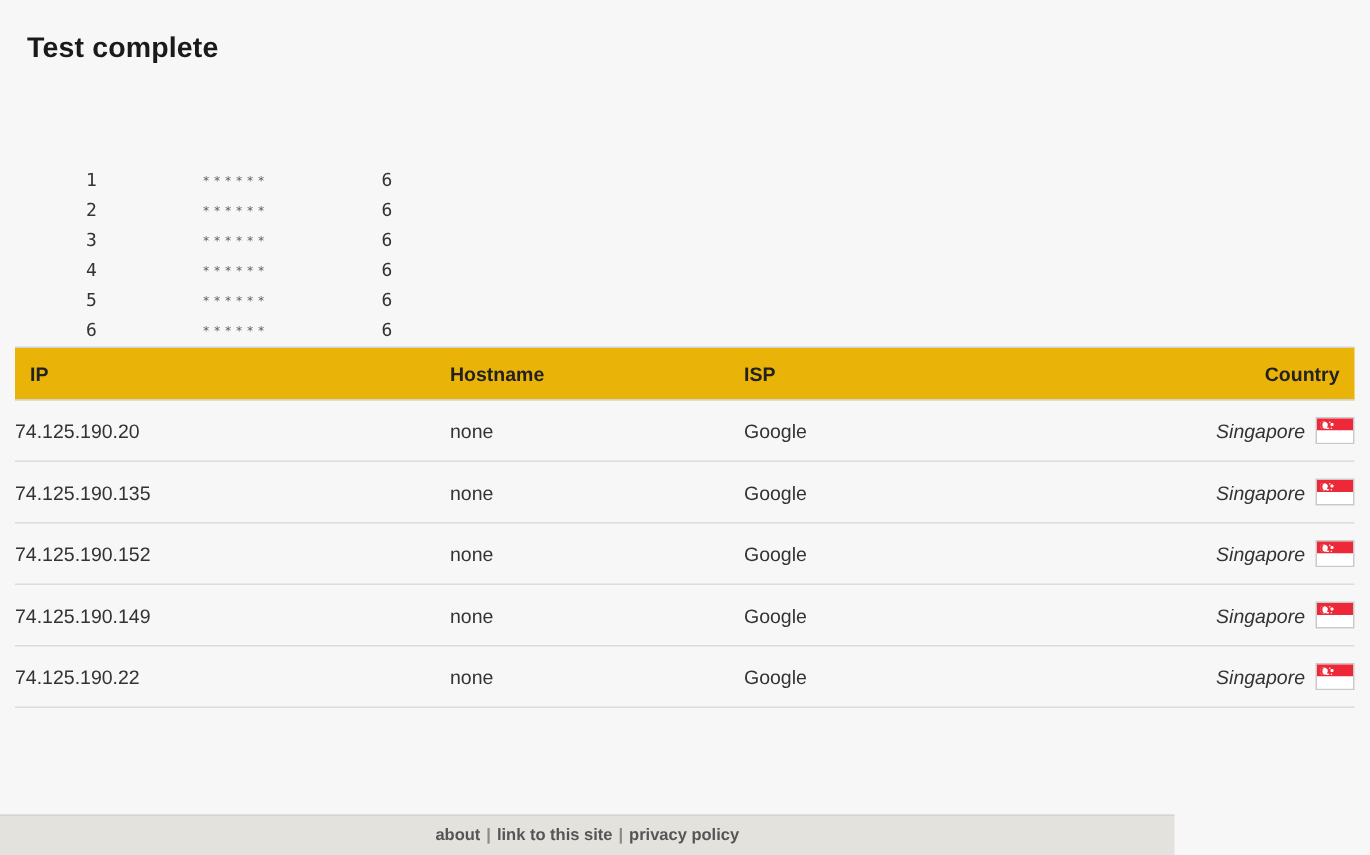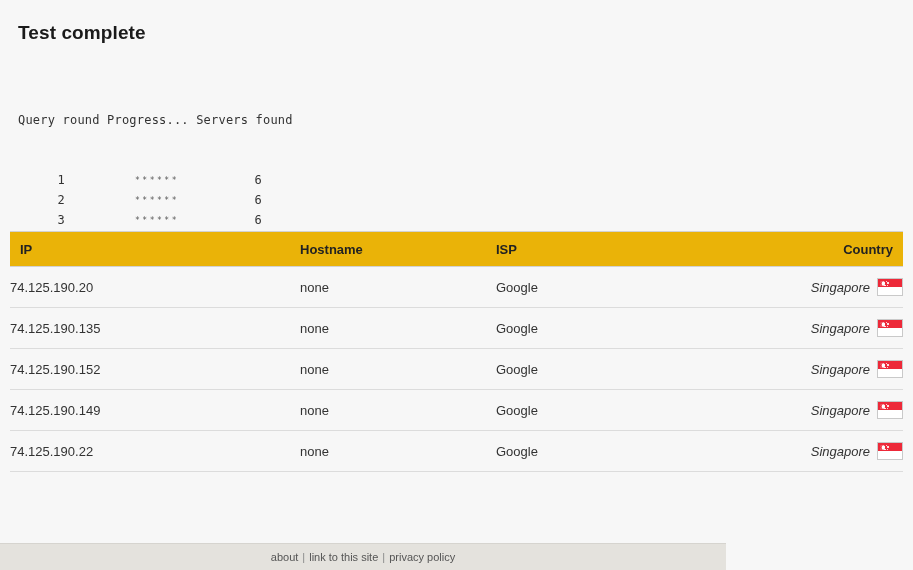--- a/index.html
+++ b/index.html
@@ -168,28 +168,29 @@
   .flag-sg .s1 { left: 7.5px;  top: 2px; }
   .flag-sg .s2 { left: 9.4px;  top: 3.4px; }
   .flag-sg .s3 { left: 8.8px;  top: 5.6px; }
   .flag-sg .s4 { left: 6.4px;  top: 5.6px; }
   .flag-sg .s5 { left: 5.8px;  top: 3.4px; }
   
   .footer {
     position: absolute;
     left: 0;
     bottom: 0;
-    width: 726px;
+    width: 783px;
     height: 27px;
     background: #e4e2dd;
     border-top: 1px solid #d6d4cf;
     box-sizing: border-box;
     display: flex;
     align-items: center;
     justify-content: center;
+    font-weight: bold;
   }
   .footer-inner {
     font-size: 11px;
     color: #555555;
     line-height: 14px;
   }
   .footer-link {
     color: #555555;
     text-decoration: none;
   }
@@ -199,21 +200,20 @@
   }
 </style>
 </head>
 <body>
 
 <div class="page">
 
   <div class="page-title">Test complete</div>
 
   <div class="progress-block">
-    <div class="progress-header">Query round Progress... Servers found</div>
     <div id="progress-rows"><div class="progress-row"><span class="pr-round">1</span><span class="pr-dots">******</span><span class="pr-found">6</span></div><div class="progress-row"><span class="pr-round">2</span><span class="pr-dots">******</span><span class="pr-found">6</span></div><div class="progress-row"><span class="pr-round">3</span><span class="pr-dots">******</span><span class="pr-found">6</span></div><div class="progress-row"><span class="pr-round">4</span><span class="pr-dots">******</span><span class="pr-found">6</span></div><div class="progress-row"><span class="pr-round">5</span><span class="pr-dots">******</span><span class="pr-found">6</span></div><div class="progress-row"><span class="pr-round">6</span><span class="pr-dots">******</span><span class="pr-found">6</span></div></div>
   </div>
 
   <table class="results-table">
     <thead>
       <tr>
         <th class="col-ip">IP</th>
         <th class="col-host">Hostname</th>
         <th class="col-isp">ISP</th>
         <th class="col-country">Country</th>

